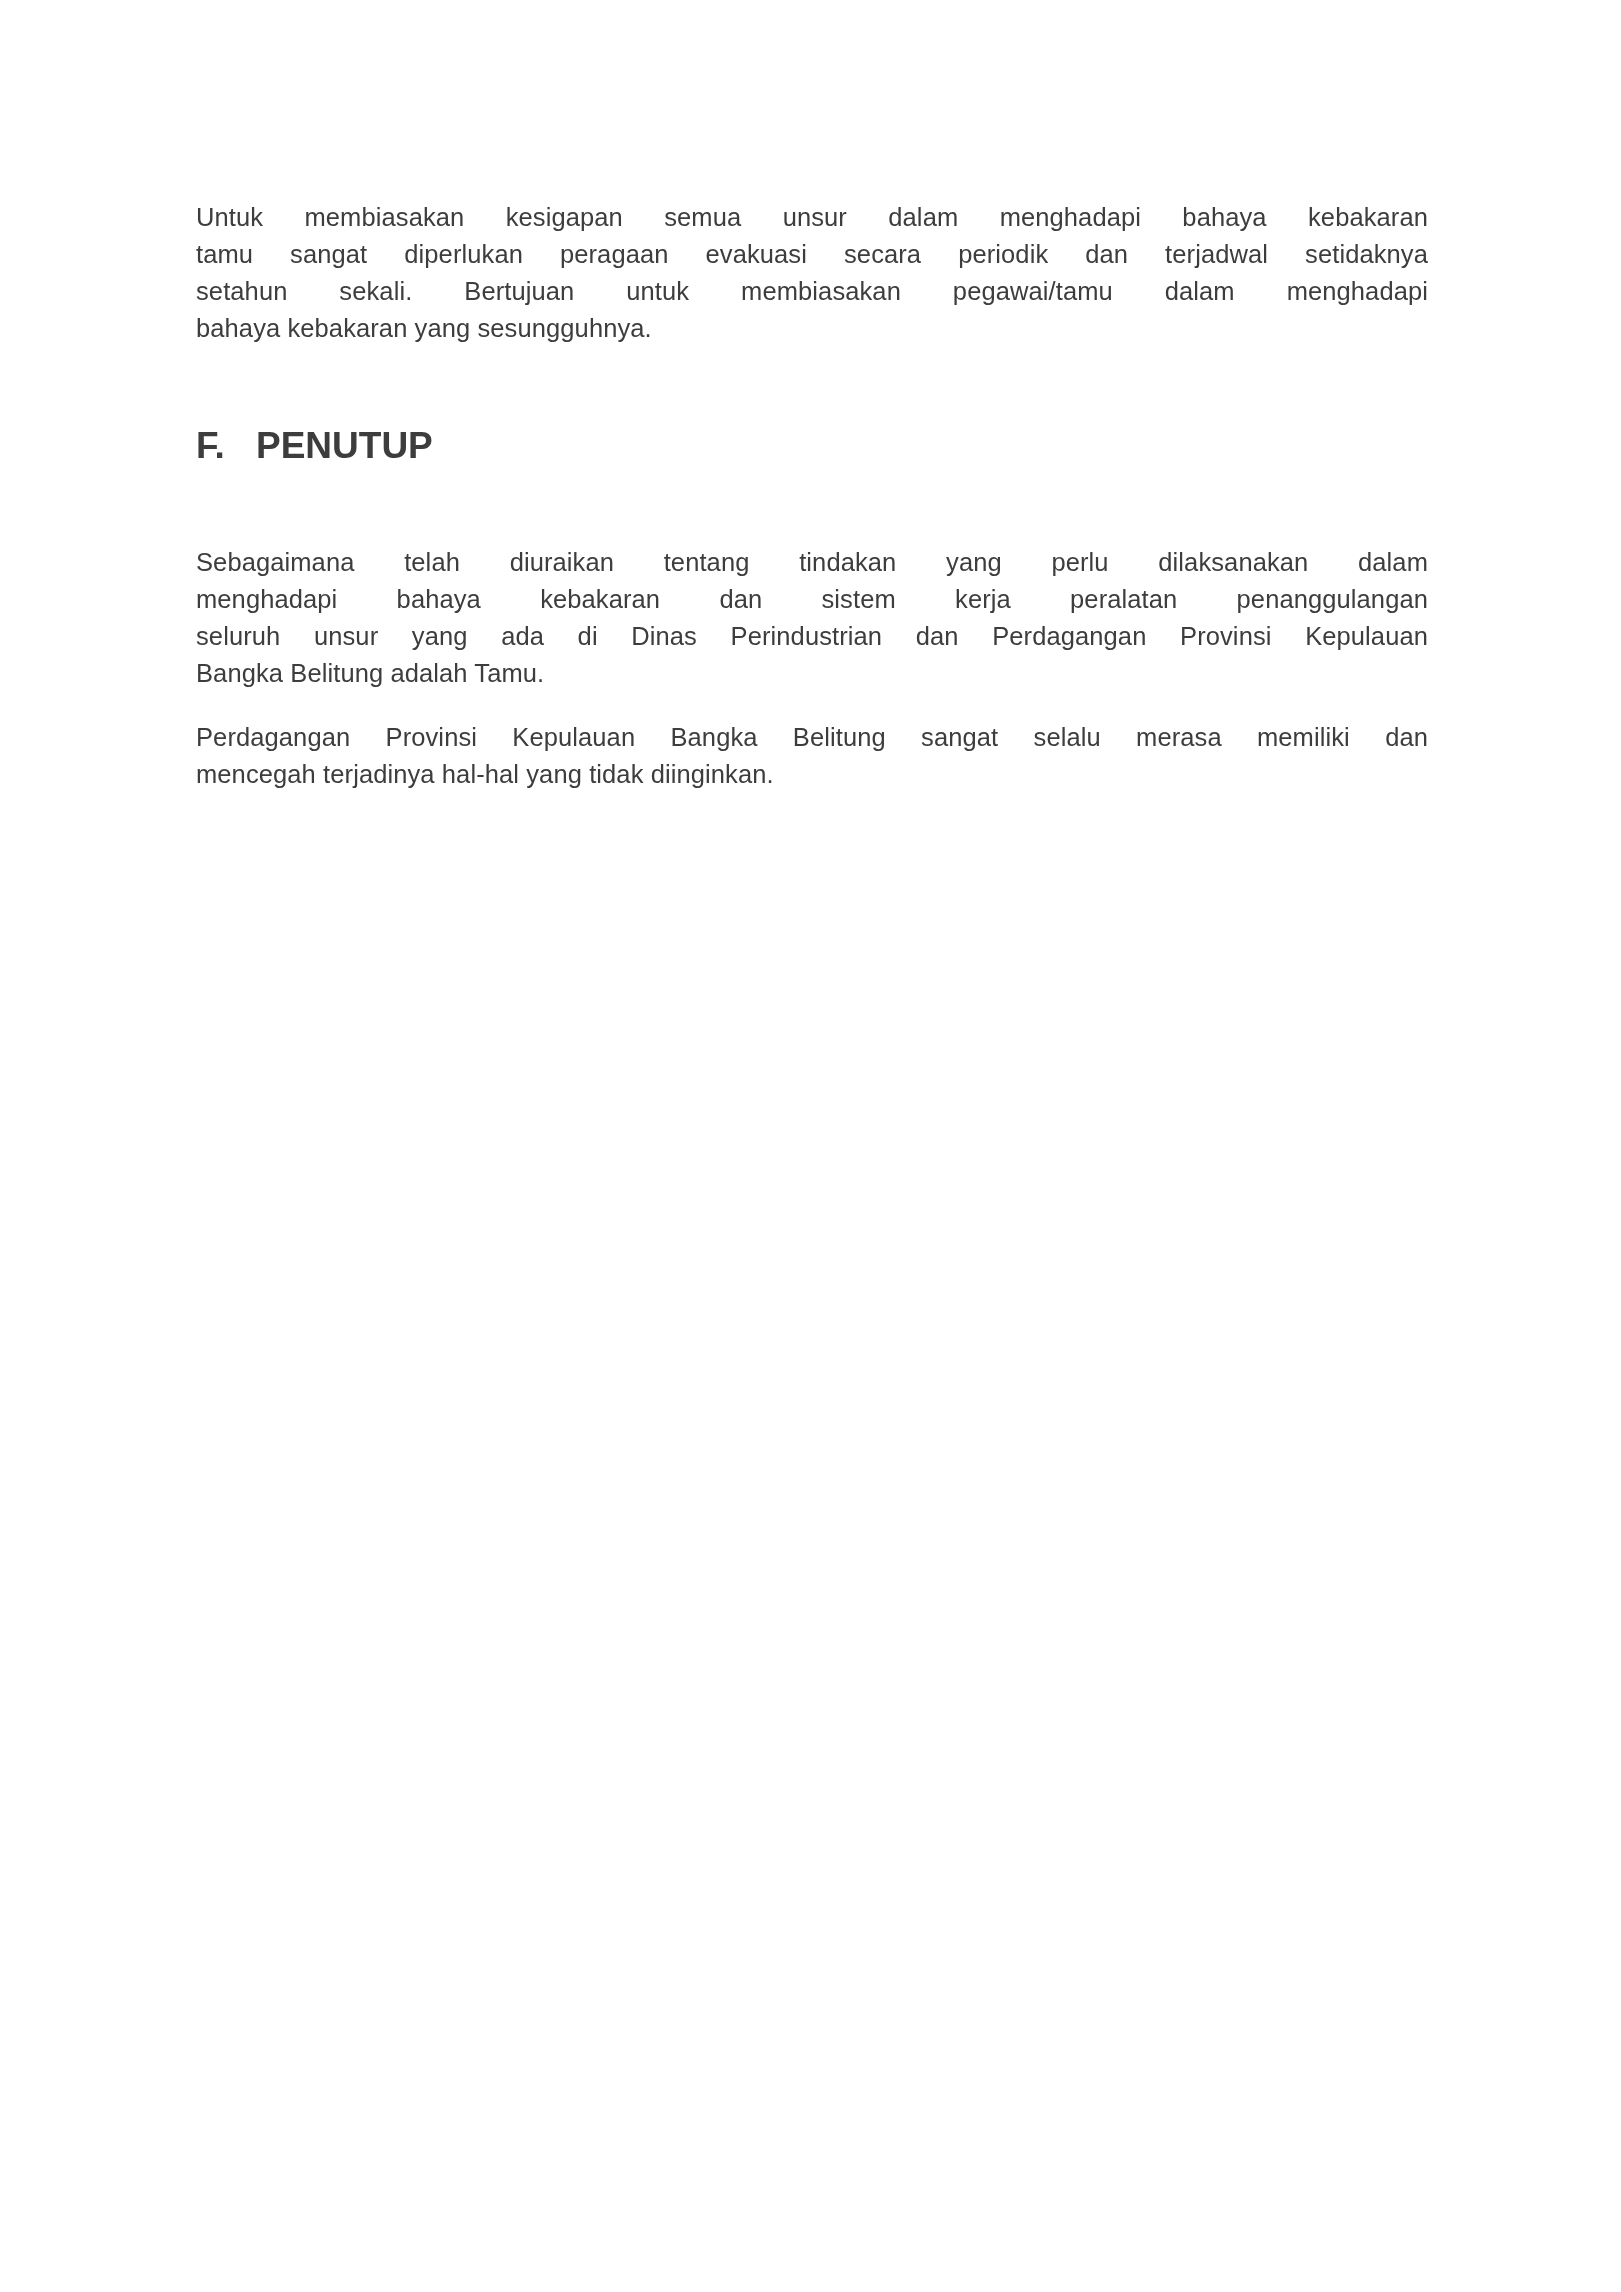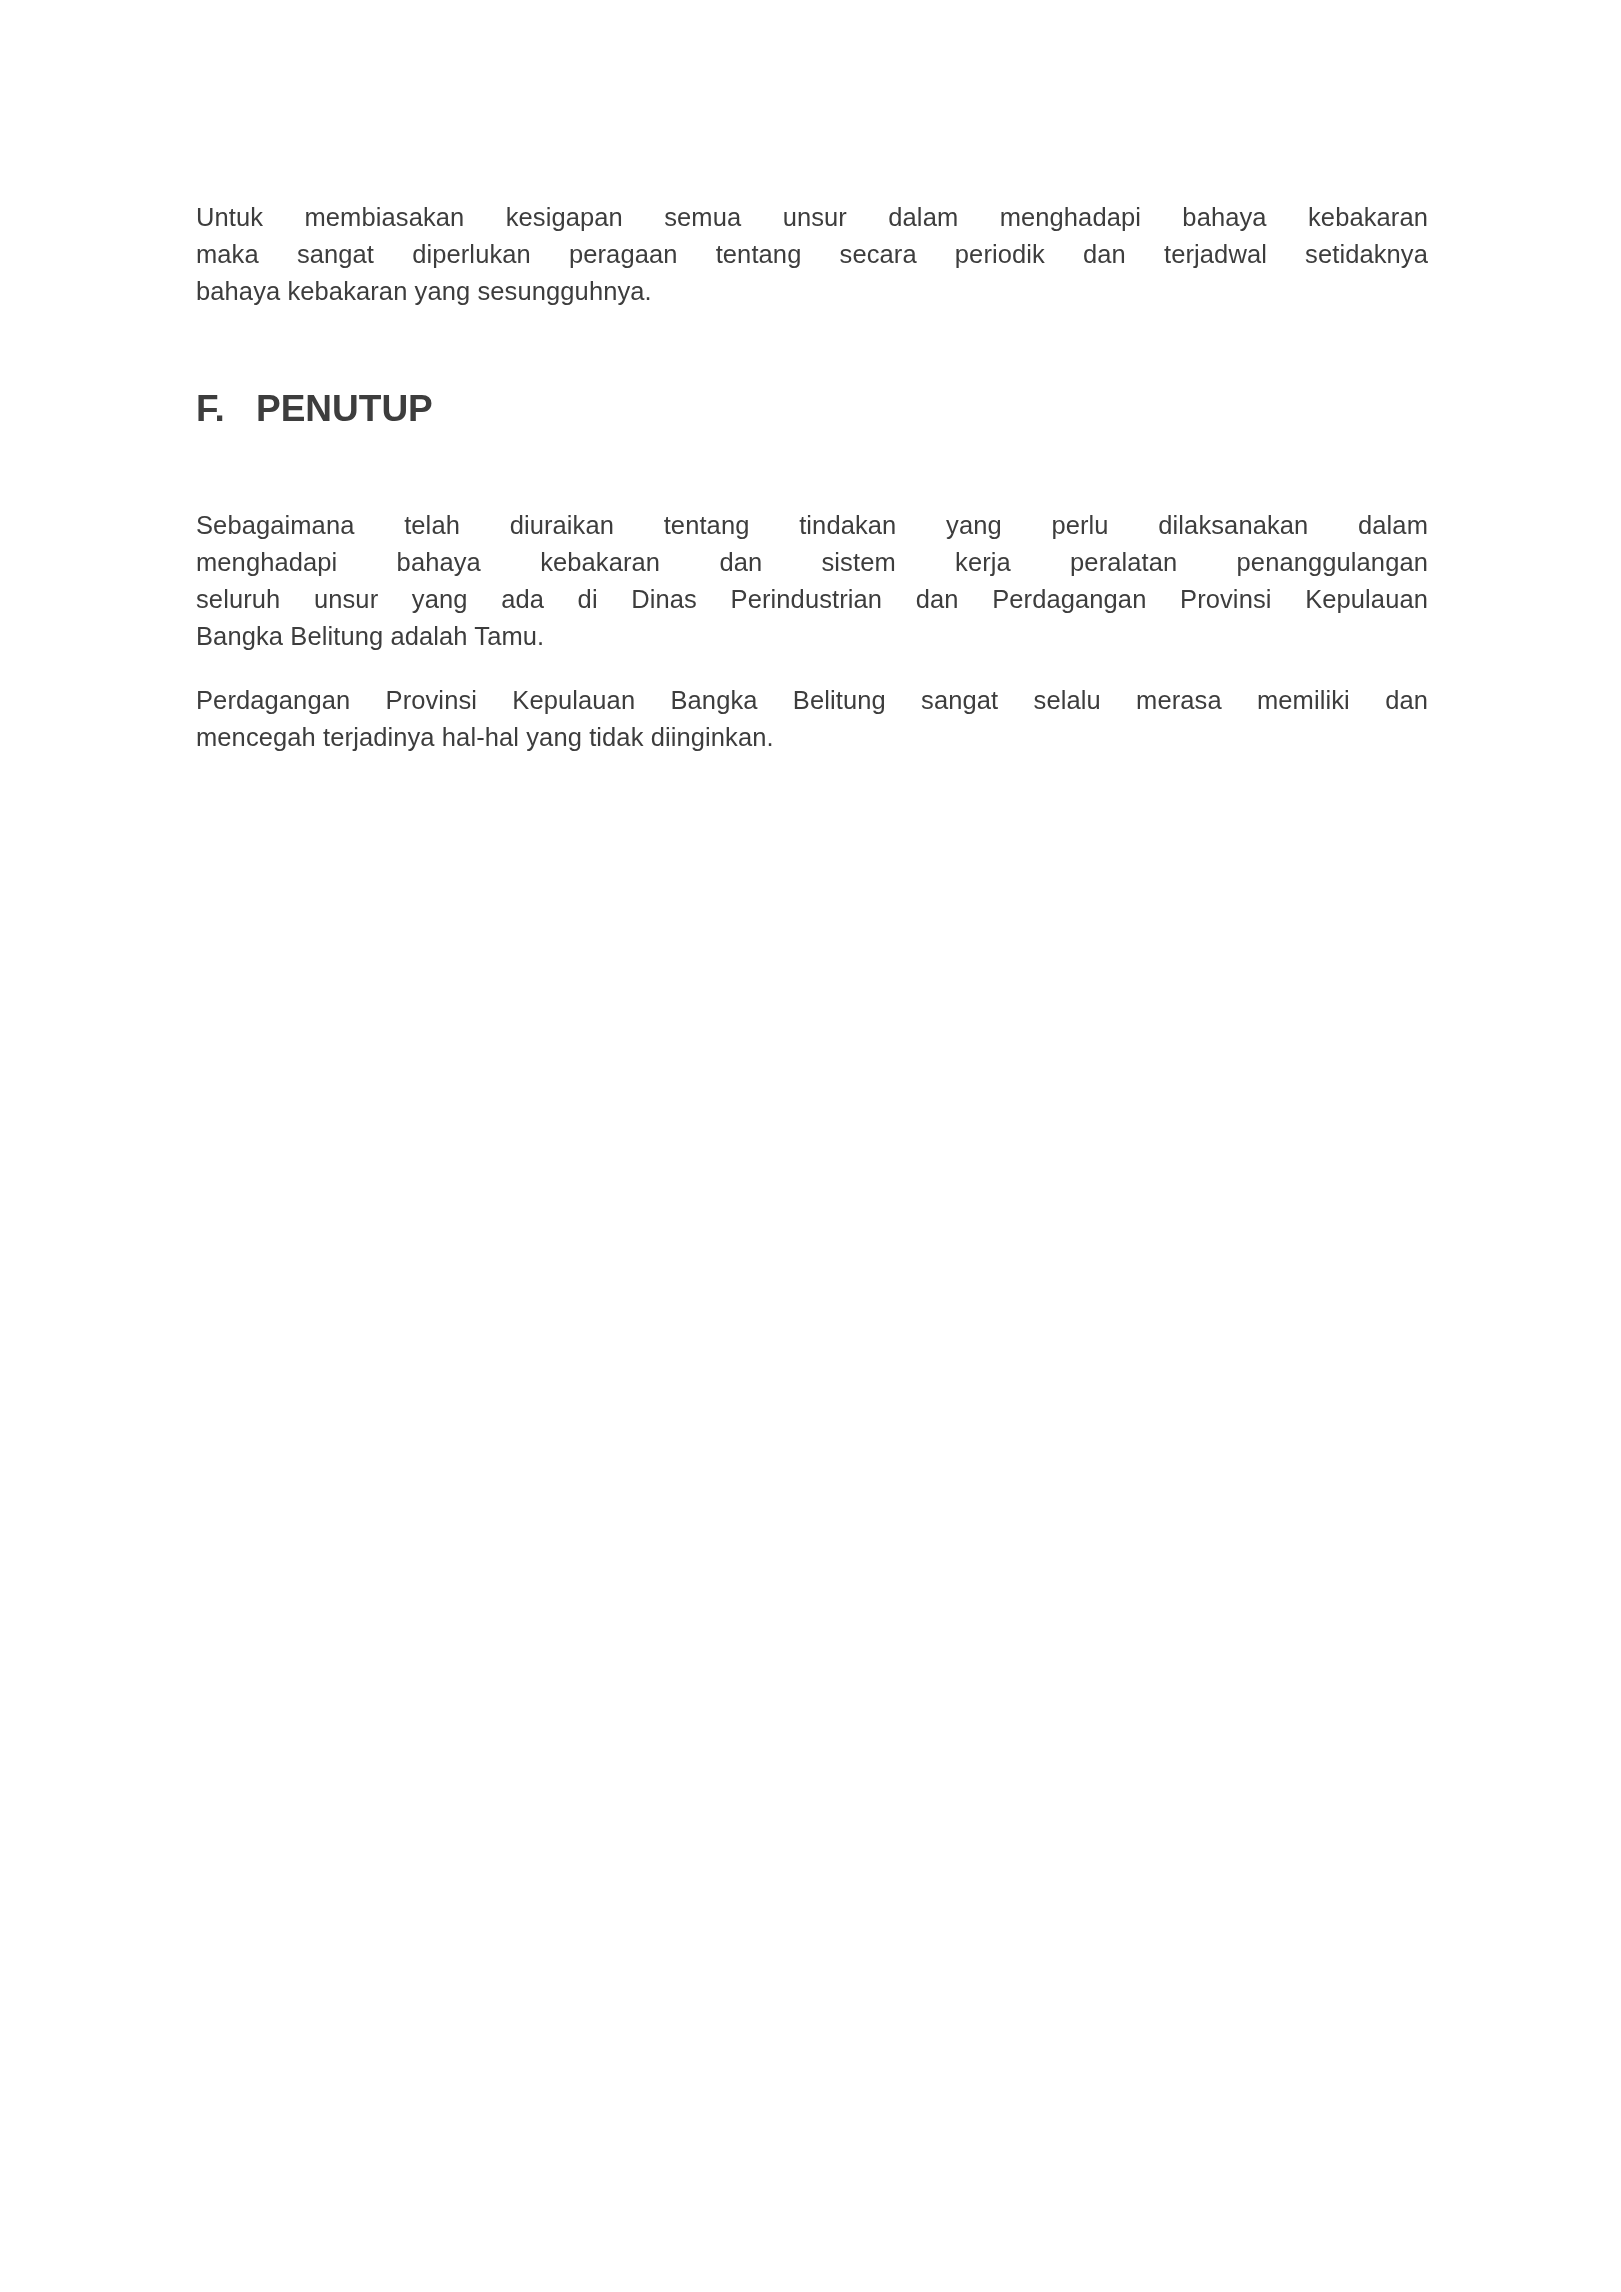--- a/index.html
+++ b/index.html
@@ -50,21 +50,22 @@
   .para-3 { margin-top: 26.5px; }
 </style>
 </head>
 <body>
 
 <div class="page">
   <div class="content">
 
     <div class="para para-1">
       <div class="line">Untuk membiasakan kesigapan semua unsur dalam menghadapi bahaya kebakaran</div>
-      <div class="line">maka sangat diperlukan peragaan tentang secara periodik dan terjadwal setidaknya</div>
+      <div class="line">tamu sangat diperlukan peragaan evakuasi secara periodik dan terjadwal setidaknya</div>
+      <div class="line">setahun sekali. Bertujuan untuk membiasakan pegawai/tamu dalam menghadapi</div>
       <div class="line last">bahaya kebakaran yang sesungguhnya.</div>
     </div>
 
     <div class="section-heading">
       <span class="h-num">F.</span>
       <span class="h-title">PENUTUP</span>
     </div>
 
     <div class="para para-2">
       <div class="line">Sebagaimana telah diuraikan tentang tindakan yang perlu dilaksanakan dalam</div>

